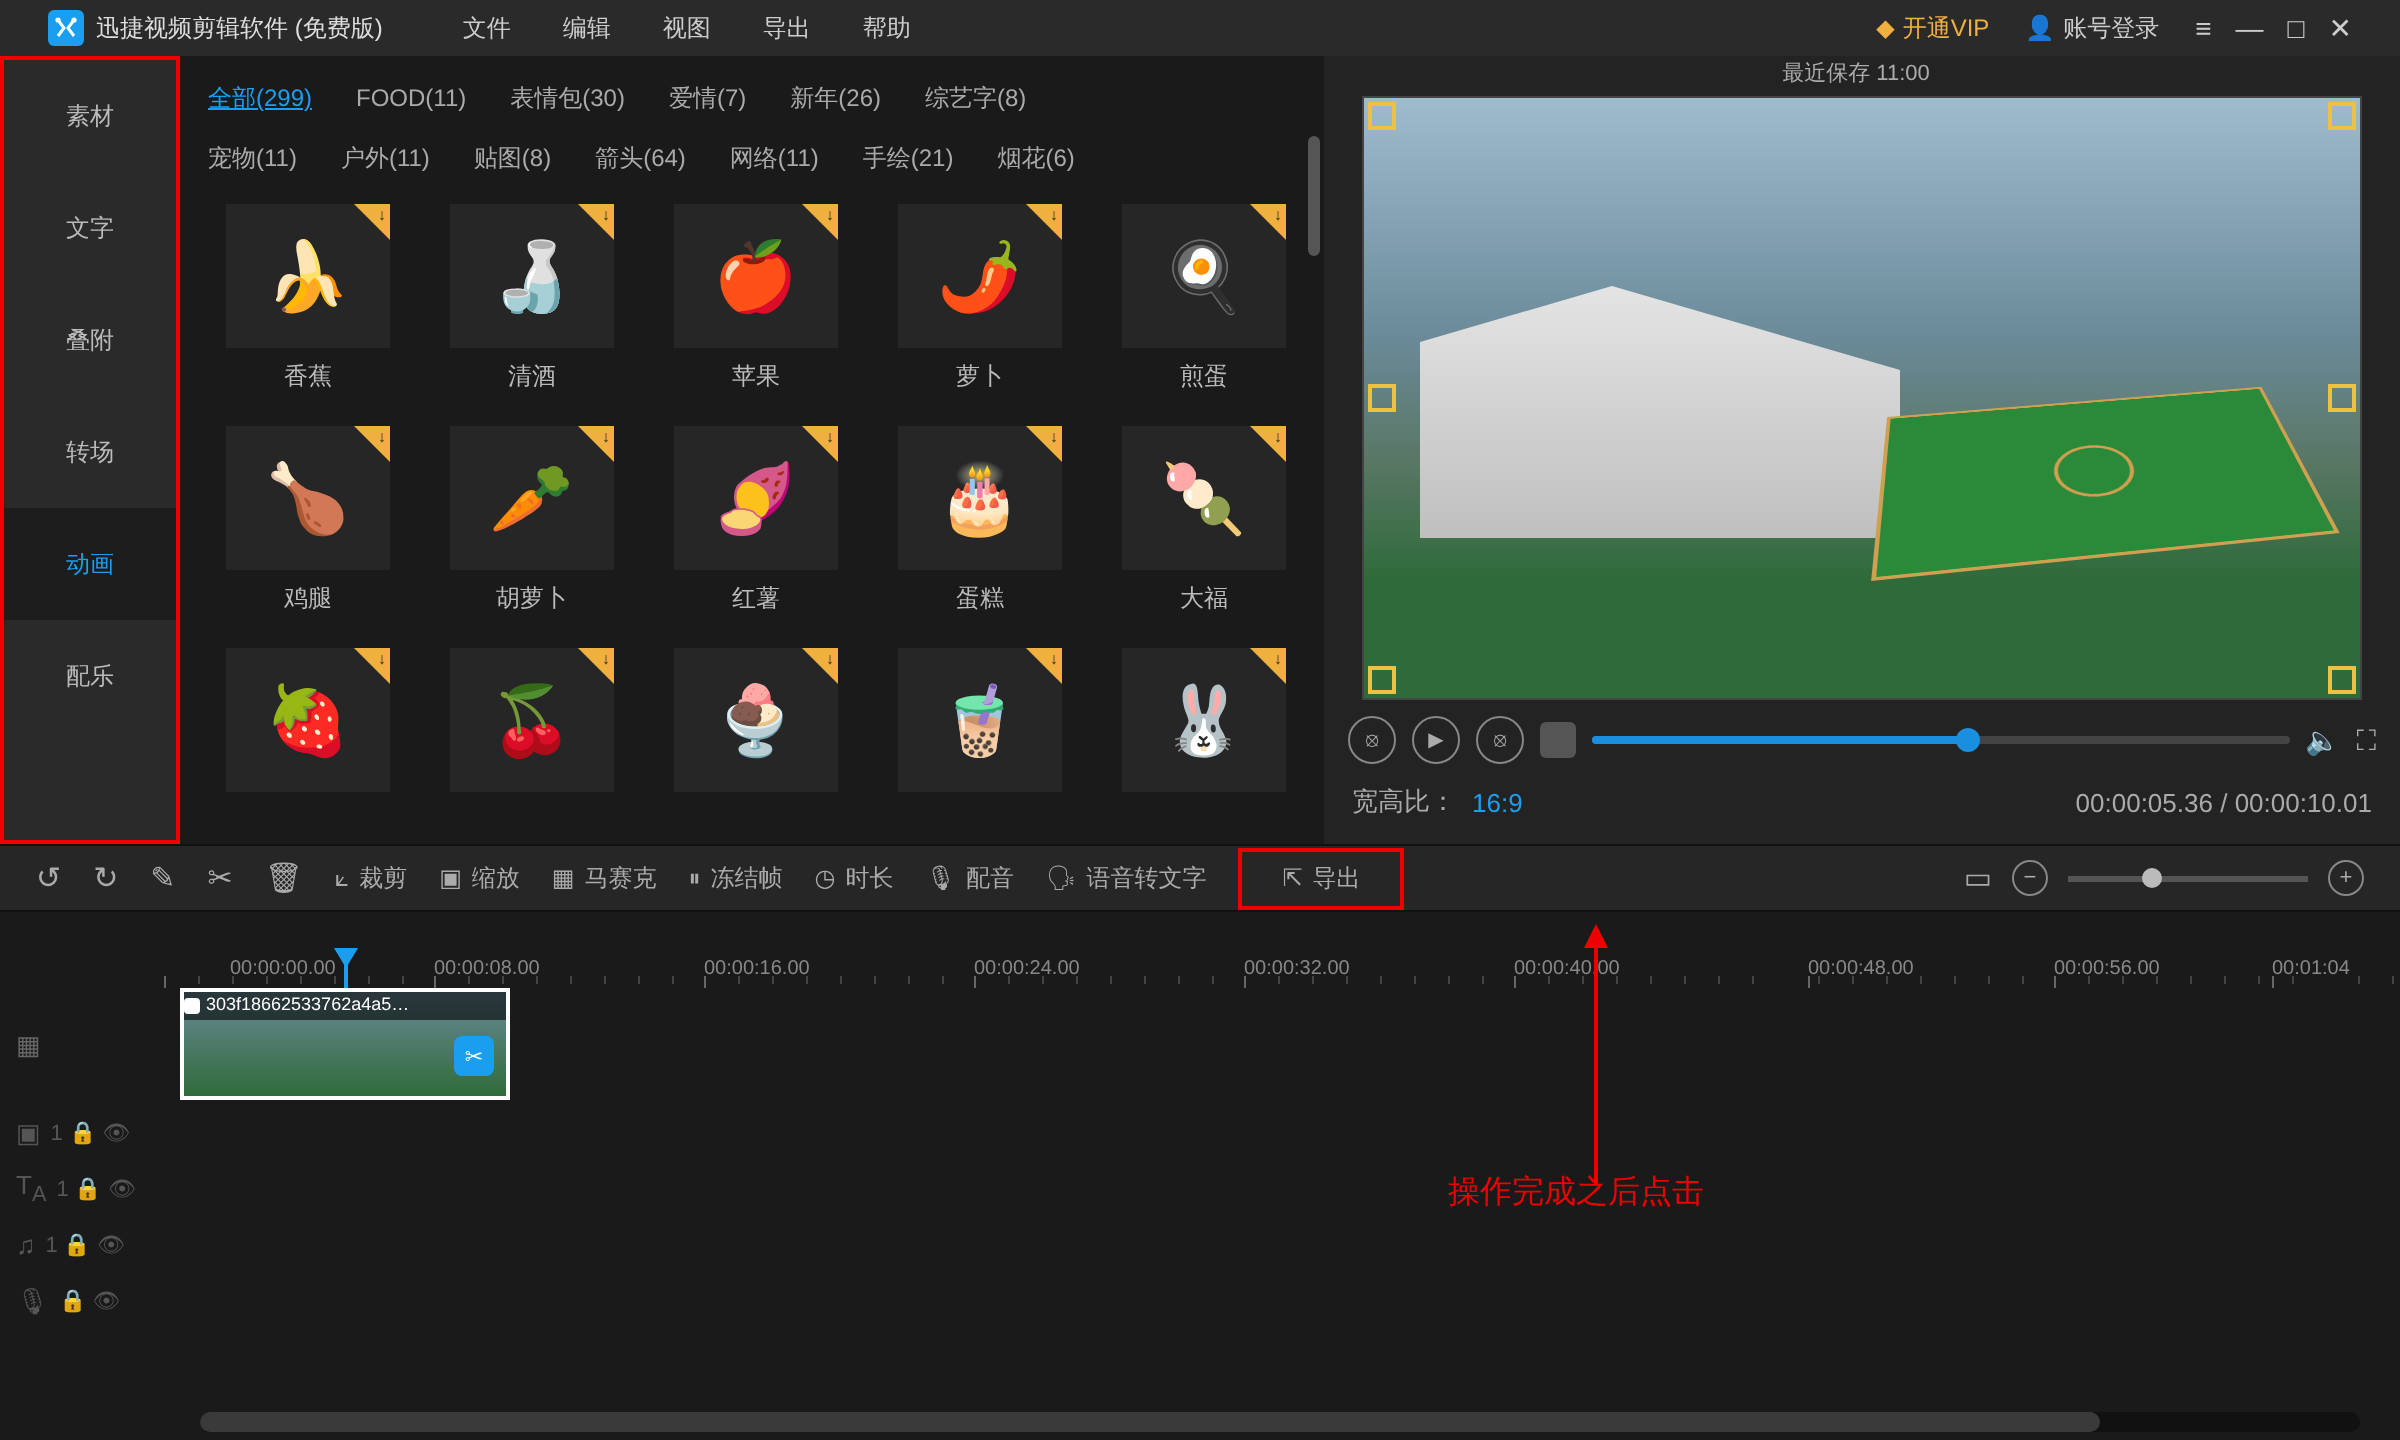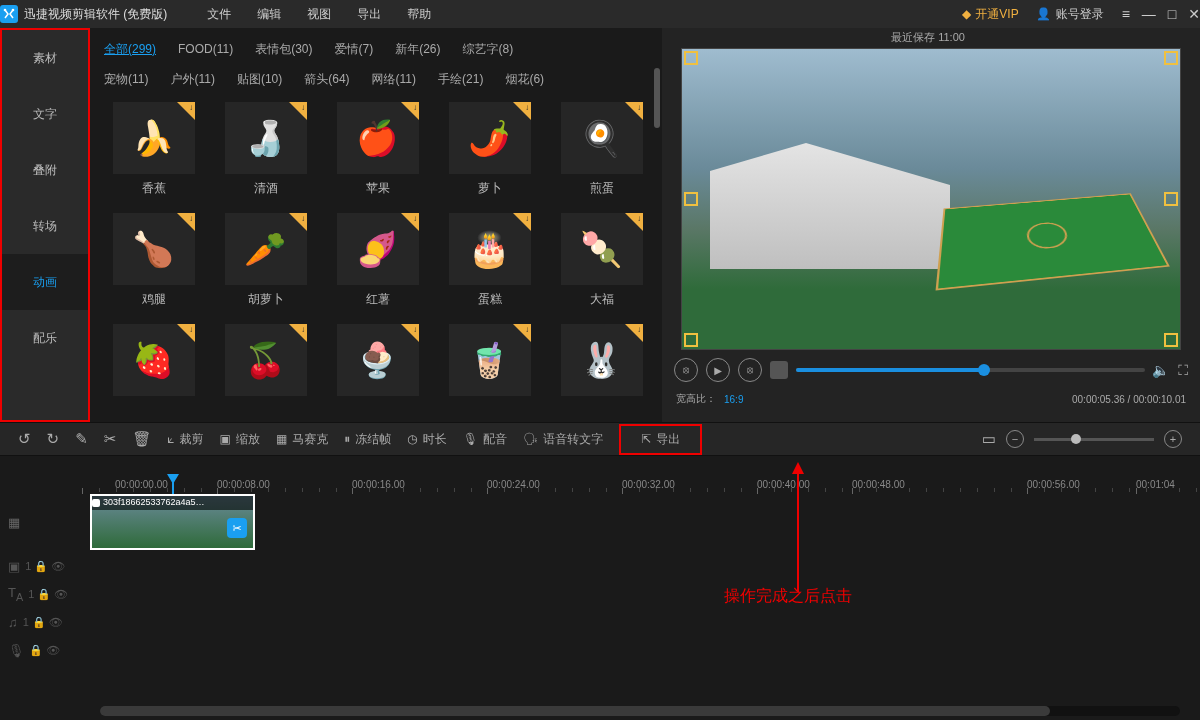--- a/index.html
+++ b/index.html
@@ -1,19 +1,19 @@
 <!DOCTYPE html>
 <html><head>
 <meta charset="utf-8">
 <style>
 * { margin:0; padding:0; box-sizing:border-box; font-family:"Microsoft YaHei",sans-serif; }
 body { background:#1f1f1f; color:#ccc; width:1200px; height:720px; overflow:hidden; font-size:12px; position:relative; }
 
 
-.titlebar { height:28px; background:#2a2a2a; display:flex; align-items:center; padding:0 0; }
+.titlebar { height:28px; background:#2a2a2a; display:flex; align-items:center; padding:0 24px; }
 .logo { width:18px; height:18px; background:#1a9ff0; border-radius:3px; display:flex; align-items:center; justify-content:center; margin-right:6px; }
 .app-title { color:#ddd; font-size:12px; flex:0 0 auto; }
 .menu { display:flex; gap:26px; margin-left:40px; }
 .menu span { color:#ccc; cursor:pointer; }
 .spacer { flex:1; }
 .vip-btn { color:#f0b040; display:flex; align-items:center; gap:4px; margin-right:18px; cursor:pointer; }
 .login-btn { color:#ccc; display:flex; align-items:center; gap:4px; margin-right:18px; cursor:pointer; }
 .win-ctrl { display:flex; gap:12px; color:#ccc; }
 .win-ctrl span { cursor:pointer; font-size:14px; }
 
@@ -47,21 +47,21 @@
 .preview .h-ml{top:50%;left:2px;transform:translateY(-50%)}.preview .h-mr{top:50%;right:2px;transform:translateY(-50%)}
 
 .transport { display:flex; align-items:center; gap:8px; padding:8px 6px; }
 .t-btn { width:24px; height:24px; border:1.5px solid #888; border-radius:50%; display:flex; align-items:center; justify-content:center; color:#aaa; cursor:pointer; font-size:10px; }
 .t-btn.stop { background:#555; border:none; border-radius:3px; width:18px; height:18px; }
 .slider { flex:1; height:4px; background:#444; position:relative; border-radius:2px; }
 .slider .fill { position:absolute; left:0; top:0; height:100%; width:54%; background:#1a8fe0; border-radius:2px; }
 .slider .knob { position:absolute; left:54%; top:50%; width:12px; height:12px; background:#1a8fe0; border-radius:50%; transform:translate(-50%,-50%); }
 .vol-ico,.fs-ico { color:#aaa; cursor:pointer; font-size:14px; }
 
-.info-row { display:flex; align-items:center; padding:2px 8px 6px; color:#aaa; font-size:10px; }
+.info-row { display:flex; align-items:center; padding:2px 8px 6px; color:#aaa; font-size:13px; }
 .info-row .ratio-v { color:#1a9ff0; margin-left:8px; }
 .info-row .time { margin-left:auto; }
 
 
 .toolbar { height:34px; background:#262626; display:flex; align-items:center; gap:16px; padding:0 18px; border-top:1px solid #111; border-bottom:1px solid #111; }
 .tool { display:flex; align-items:center; gap:5px; color:#aaa; cursor:pointer; font-size:12px; }
 .tool.icon-only { font-size:15px; }
 .tool.export { border:2px solid #e00; padding:5px 20px; }
 
 .zoom-group { display:flex; align-items:center; gap:10px; margin-left:auto; }
@@ -146,21 +146,21 @@
         <span class="cat sel">全部(299)</span>
         <span class="cat">FOOD(11)</span>
         <span class="cat">表情包(30)</span>
         <span class="cat">爱情(7)</span>
         <span class="cat">新年(26)</span>
         <span class="cat">综艺字(8)</span>
       </div>
     <div class="cat-row" id="catrow2">
         <span class="cat">宠物(11)</span>
         <span class="cat">户外(11)</span>
-        <span class="cat">贴图(10)</span>
+        <span class="cat">贴图(8)</span>
         <span class="cat">箭头(64)</span>
         <span class="cat">网络(11)</span>
         <span class="cat">手绘(21)</span>
         <span class="cat">烟花(6)</span>
       </div>
     <div class="asset-grid" id="assetgrid">
         <div class="asset-item">
           <div class="asset-thumb">
             <span style="font-size:34px">🍌</span>
             <span class="dl">↓</span>
@@ -389,21 +389,21 @@
       <div class="minor" style="left: 724px;"></div>
       <div class="minor" style="left: 741px;"></div>
       <div class="tick" style="left: 757px;">00:00:40.00</div>
       <div class="minor" style="left: 774px;"></div>
       <div class="minor" style="left: 791px;"></div>
       <div class="minor" style="left: 808px;"></div>
       <div class="minor" style="left: 825px;"></div>
       <div class="minor" style="left: 842px;"></div>
       <div class="minor" style="left: 859px;"></div>
       <div class="minor" style="left: 876px;"></div>
-      <div class="tick" style="left: 852px;">00:00:48.00</div>
+      <div class="tick" style="left: 904px;">00:00:48.00</div>
       <div class="minor" style="left: 909px;"></div>
       <div class="minor" style="left: 926px;"></div>
       <div class="minor" style="left: 943px;"></div>
       <div class="minor" style="left: 960px;"></div>
       <div class="minor" style="left: 977px;"></div>
       <div class="minor" style="left: 994px;"></div>
       <div class="minor" style="left: 1011px;"></div>
       <div class="tick" style="left: 1027px;">00:00:56.00</div>
       <div class="minor" style="left: 1044px;"></div>
       <div class="minor" style="left: 1061px;"></div>

